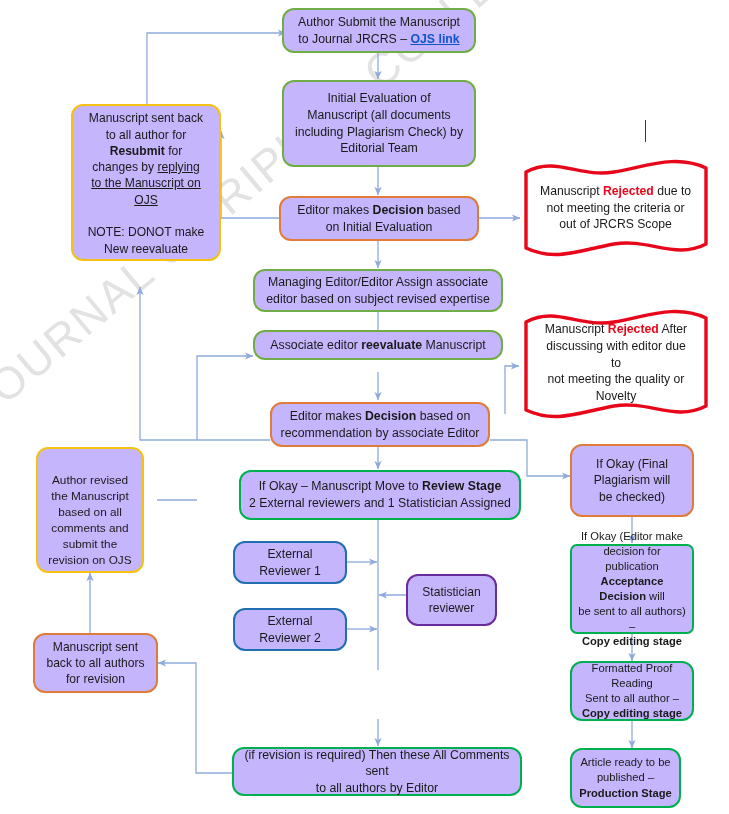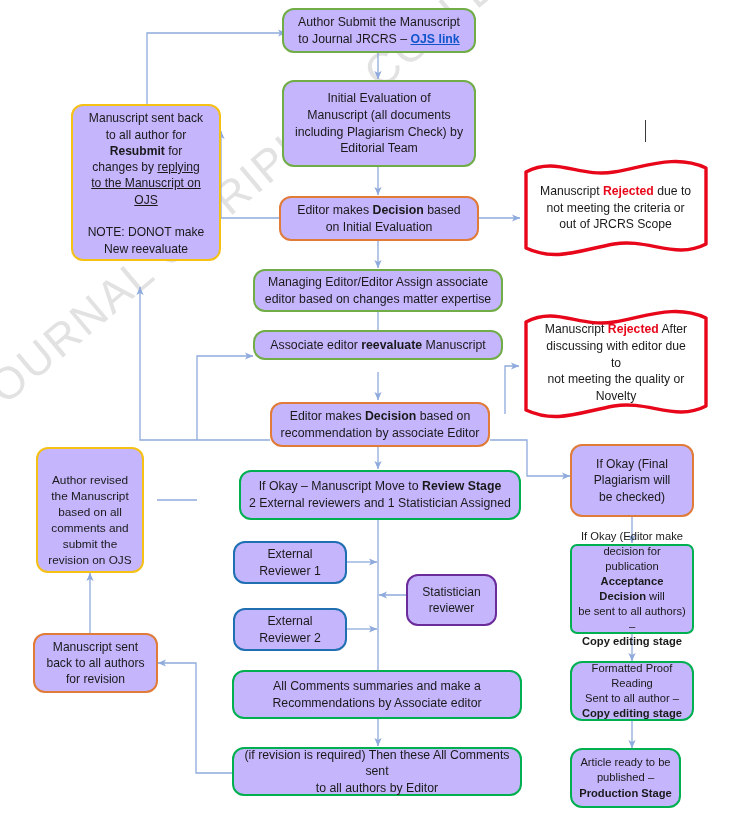--- a/index.html
+++ b/index.html
@@ -198,21 +198,21 @@
         <span>Manuscript </span><span class="red-w">Rejected</span><span> due to</span><br>
         <span>not meeting the criteria or</span><br>
         <span>out of JRCRS Scope</span>
       </span>
     </div>
   </div>
 
   <div class="node rr g-olive" style="left:253px; top:269px; width:250px; height:43px; font-size:12.3px;">
     <span class="txt">
       <span>Managing Editor/Editor Assign associate</span><br>
-      <span>editor based on changes matter expertise</span>
+      <span>editor based on subject revised expertise</span>
     </span>
   </div>
 
   <div class="node rr g-olive" style="left:253px; top:330px; width:250px; height:30px; font-size:12.3px;">
     <span class="txt">
       <span>Associate editor </span><b>reevaluate</b><span> Manuscript</span>
     </span>
   </div>
 
   <div class="wave-wrap" style="left:518px; top:306px; width:196px; height:116px;">
@@ -277,26 +277,20 @@
   </div>
 
   <div class="node rr orange" style="left:33px; top:633px; width:125px; height:60px; font-size:12.1px;">
     <span class="txt">
       <span>Manuscript sent</span><br>
       <span>back to all authors</span><br>
       <span>for revision</span>
     </span>
   </div>
 
-  <div class="node rr g-bright" style="left:232px; top:670px; width:290px; height:49px; font-size:12.3px;">
-    <span class="txt">
-      <span>All Comments summaries and make a</span><br>
-      <span>Recommendations by Associate editor</span>
-    </span>
-  </div>
 
   <div class="node rr g-bright" style="left:232px; top:747px; width:290px; height:49px; font-size:12.3px;">
     <span class="txt">
       <span>(if revision is required) Then these All Comments sent</span><br>
       <span>to all authors by Editor</span>
     </span>
   </div>
 
   <div class="node rr orange" style="left:570px; top:444px; width:124px; height:73px; font-size:12.1px;">
     <span class="txt">

